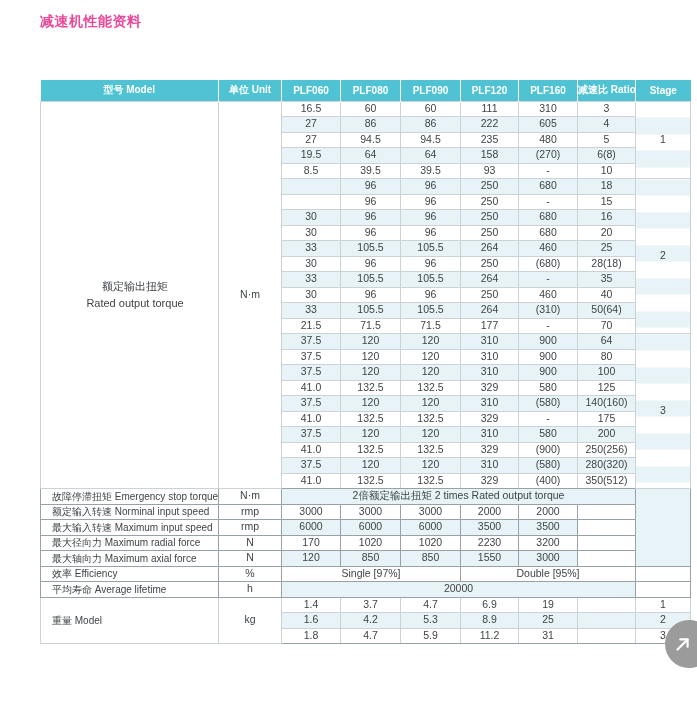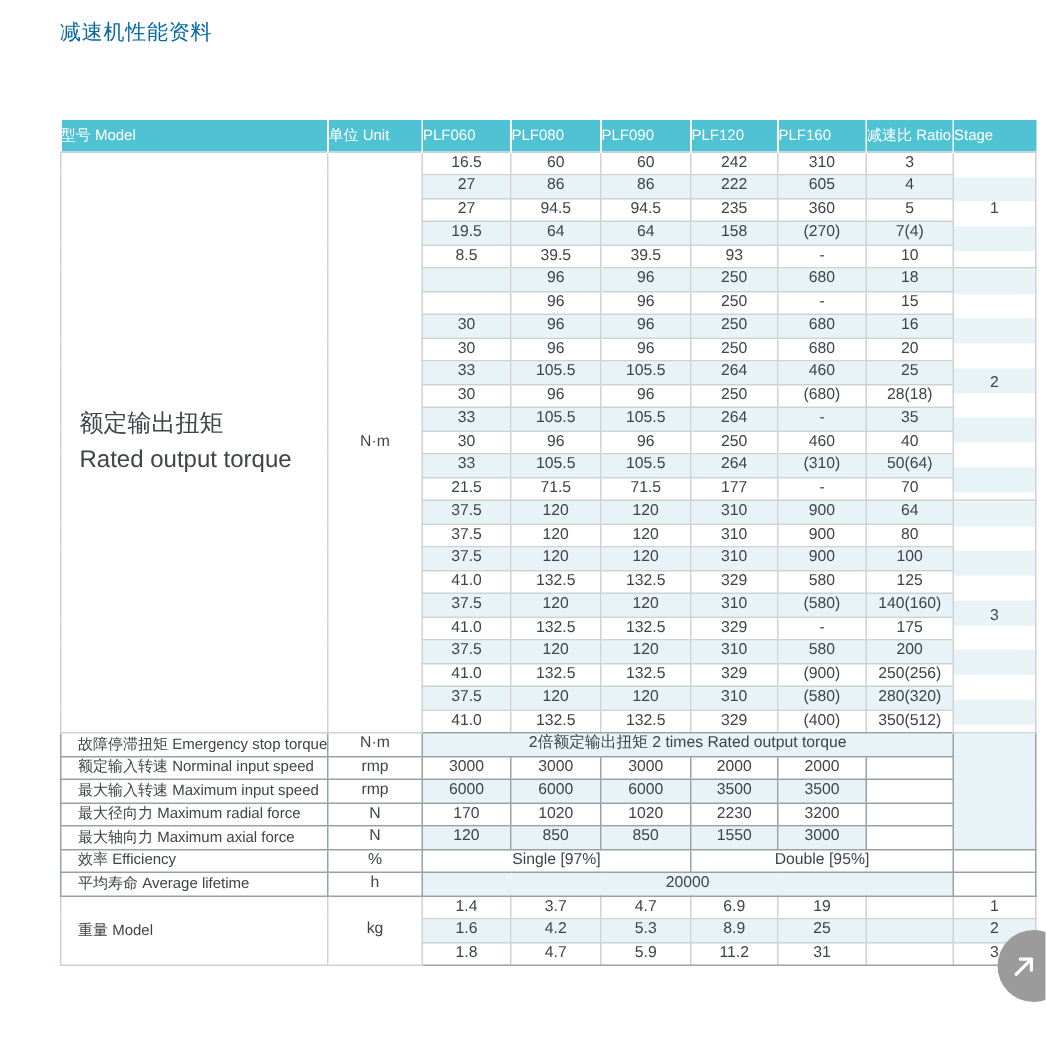--- a/index.html
+++ b/index.html
@@ -1,28 +1,28 @@
 <!DOCTYPE html>
 <html style="--header-bg: #4fc3d3; --row-alt: #e7f3f7; --grid-light: #ccd3d6; --grid-dark: #98a1a5; --fab: #9b9b9b;"><head>
 <meta charset="utf-8">
 <style>
   *{margin:0;padding:0;box-sizing:border-box}
   html,body{background:#fff}
   body{width:697px;height:702px;overflow:hidden;font-family:"Liberation Sans","DejaVu Sans",sans-serif}
   .page{position:relative;width:697px;height:702px;background:#fff;overflow:hidden}
-  .title{position:absolute;left:40px;top:13px;font-size:14px;font-weight:normal;color:#0369a1;letter-spacing:.5px}
+  .title{position:absolute;left:40px;top:13px;font-size:14px;font-weight:bold;color:#ec4899;letter-spacing:.5px}
   .subtitle{position:absolute;left:40px;top:42px;font-size:11.5px;color:#333}
   table{position:absolute;left:40px;top:80px;width:650px;border-collapse:collapse;table-layout:fixed}
-  th{background:var(--header-bg,#4fc3d3);color:#fff;font-weight:400;font-size:10px;height:21px;
-     border-left:1px solid #fff;white-space:nowrap;overflow:hidden;text-align:left}
+  th{background:var(--header-bg,#4fc3d3);color:#fff;font-weight:700;font-size:10px;height:21px;
+     border-left:1px solid #fff;white-space:nowrap;overflow:hidden;text-align:center}
   th:first-child{border-left:0}
   td{border:1px solid var(--grid-light,#ccd3d6);font-size:10.5px;color:#3f4447;text-align:center;
      height:15.5px;line-height:1.1;padding:0 1px;overflow:hidden;white-space:nowrap;background:#fff}
   td.b{background:var(--row-alt,#e7f3f7)}
-  td.model{text-align:left;padding-left:12px;line-height:1.5;font-size:16px}
+  td.model{text-align:center;padding-left:12px;line-height:1.5;font-size:11px}
   td.lbl{text-align:left;padding-left:11px;font-size:10px}
   td.stripe-w{background:repeating-linear-gradient(to bottom,#fff 0 16.5px,var(--row-alt,#e7f3f7) 16.5px 33px)}
   td.stripe-b{background:repeating-linear-gradient(to bottom,var(--row-alt,#e7f3f7) 0 16.5px,#fff 16.5px 33px)}
   tr.dark td{border-color:var(--grid-dark,#98a1a5)}
   tr.sec-end td{border-bottom-color:var(--grid-dark,#98a1a5)}
   tbody tr:last-child td{border-bottom-color:var(--grid-dark,#98a1a5)}
   .fab{position:absolute;left:665px;top:620px;width:48px;height:48px;border-radius:50%;
        background:var(--fab,#9b9b9b);display:flex;align-items:center;justify-content:flex-start;
        padding-left:7px;cursor:pointer}
 </style>
@@ -60,48 +60,48 @@
     <tbody id="tb">
         <tr>
           <td class="model" rowspan="25">
             <div>额定输出扭矩</div>
             <div>Rated output torque</div>
           </td>
           <td rowspan="25">N·m</td>
           <td>16.5</td>
           <td>60</td>
           <td>60</td>
-          <td>242</td>
+          <td>111</td>
           <td>310</td>
           <td>3</td>
           <td class="stripe-w" rowspan="5">1</td>
         </tr>
         <tr>
           <td class="b">27</td>
           <td class="b">86</td>
           <td class="b">86</td>
           <td class="b">222</td>
           <td class="b">605</td>
           <td class="b">4</td>
         </tr>
         <tr>
           <td>27</td>
           <td>94.5</td>
           <td>94.5</td>
           <td>235</td>
-          <td>360</td>
+          <td>480</td>
           <td>5</td>
         </tr>
         <tr>
           <td class="b">19.5</td>
           <td class="b">64</td>
           <td class="b">64</td>
           <td class="b">158</td>
           <td class="b">(270)</td>
-          <td class="b">7(4)</td>
+          <td class="b">6(8)</td>
         </tr>
         <tr>
           <td>8.5</td>
           <td>39.5</td>
           <td>39.5</td>
           <td>93</td>
           <td>-</td>
           <td>10</td>
         </tr>
         <tr>

